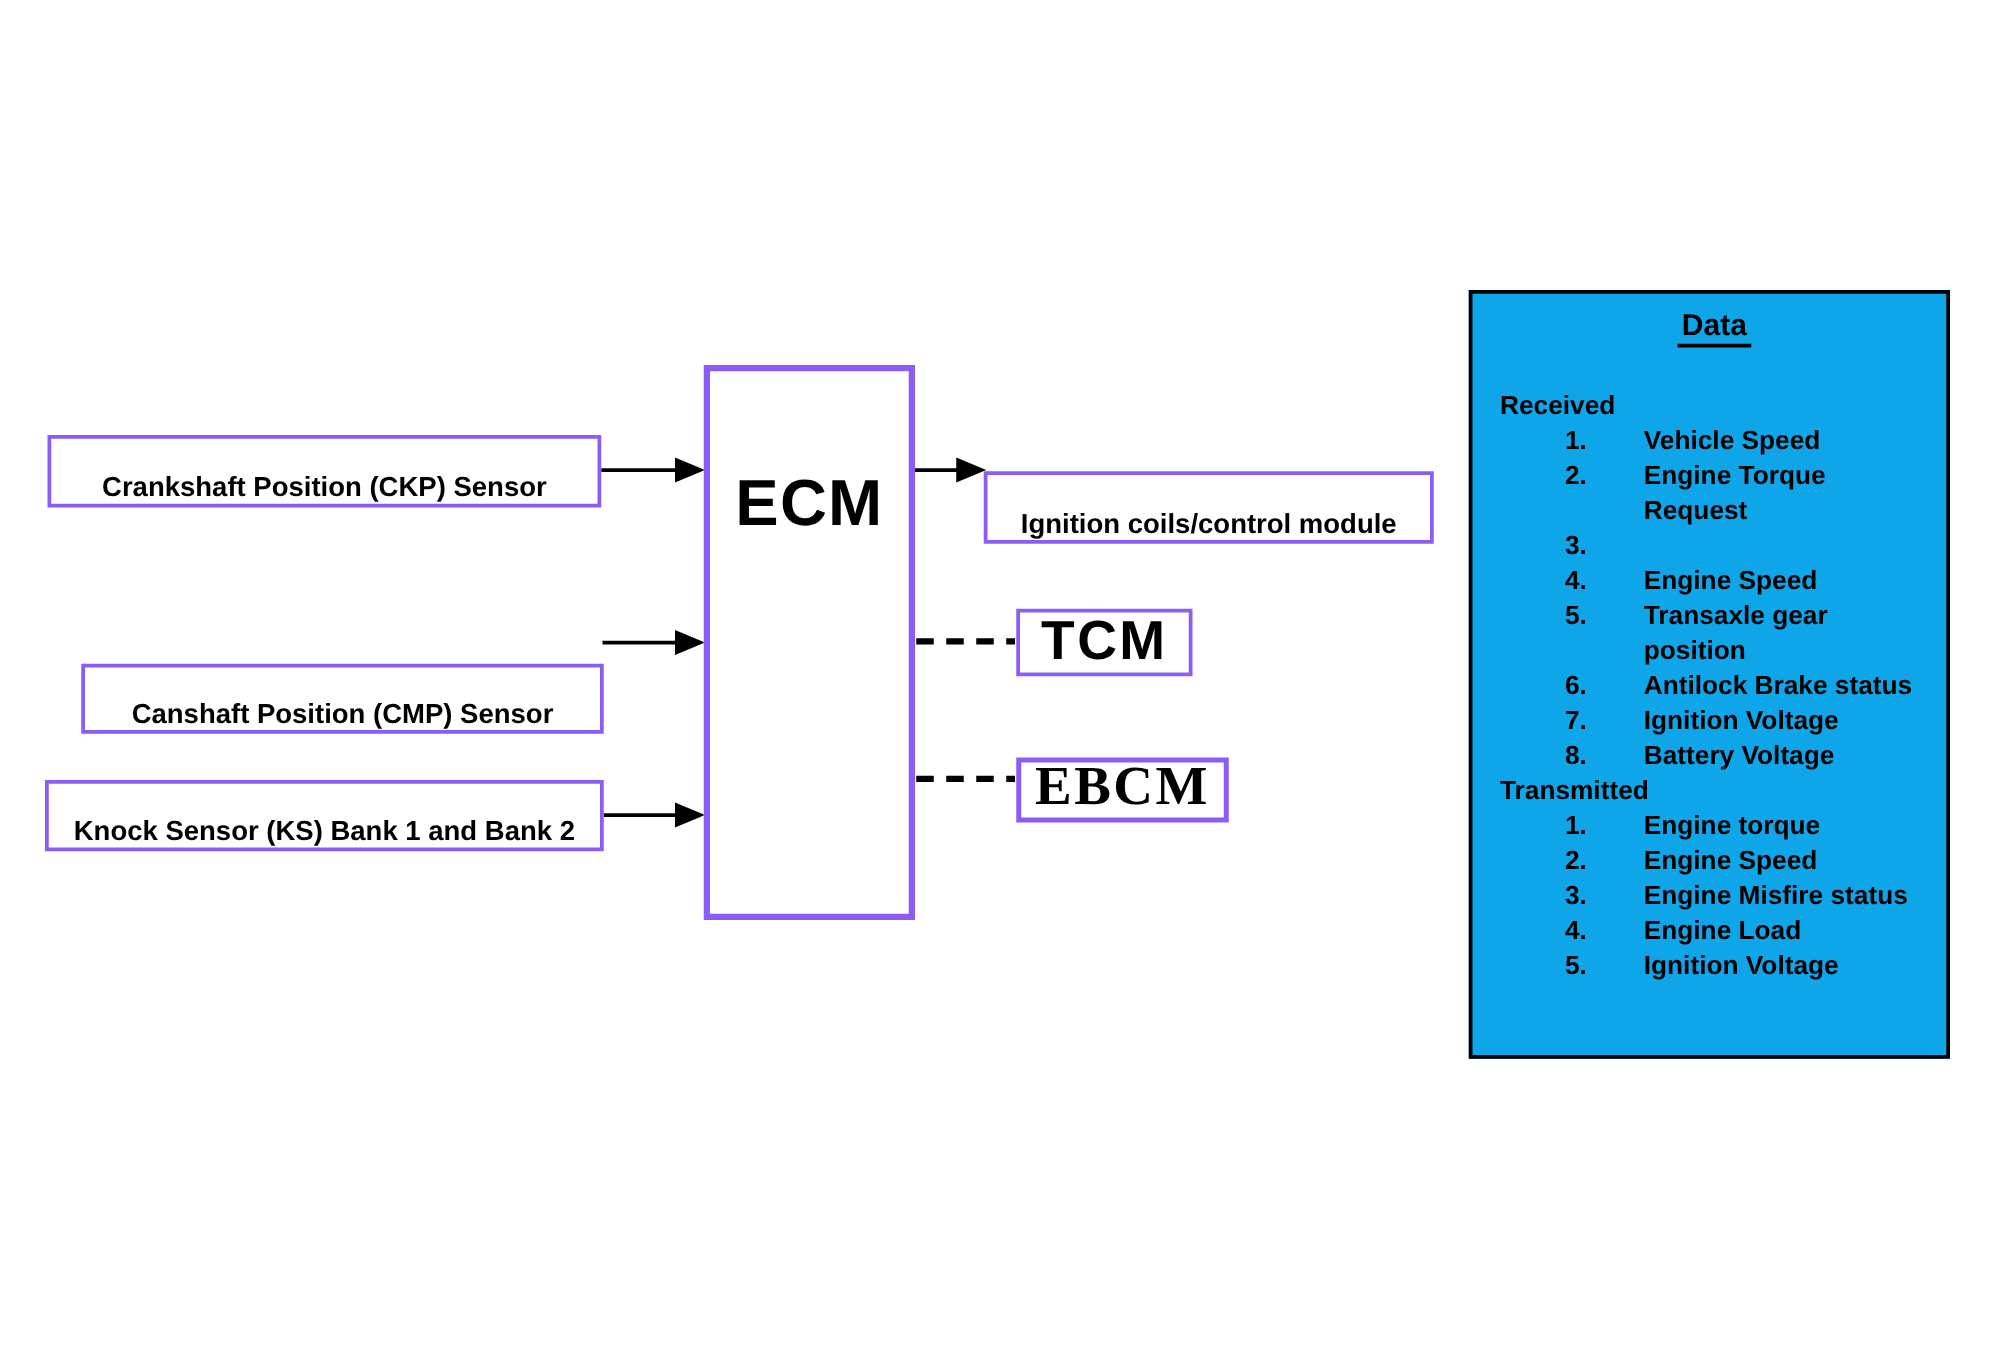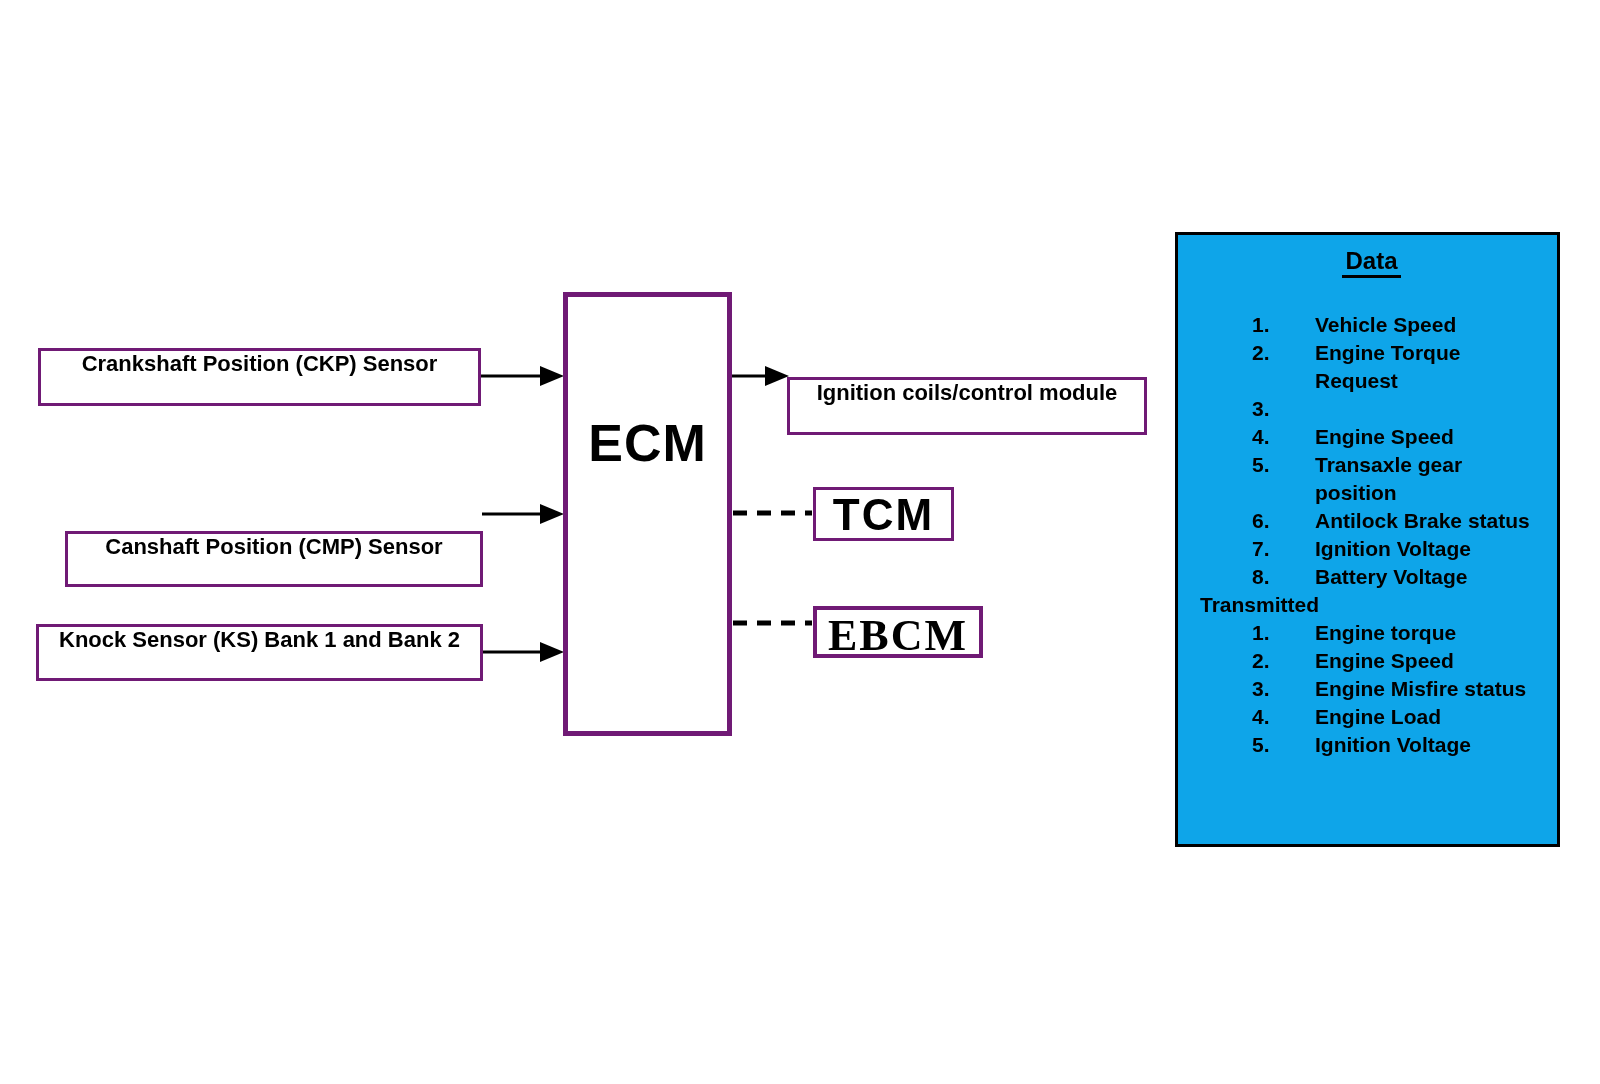--- a/index.html
+++ b/index.html
@@ -14,40 +14,39 @@
     overflow: hidden;
   }
   .connector-layer {
     position: absolute;
     left: 0; top: 0;
     width: 1600px; height: 1084px;
   }
   .box {
     position: absolute;
     box-sizing: border-box;
-    border: 3px solid #701a75;
+    border: 3px solid #8b5cf6;
     background: #ffffff;
     display: flex;
-    align-items: flex-start;
+    align-items: flex-end;
     justify-content: center;
   }
   .box-label { font-size: 22px; white-space: nowrap; }
 
   .box-ckp  { left: 38px;  top: 348px; width: 443px; height: 58px; }
   .box-cmp  { left: 65px;  top: 487px; width: 418px; height: 56px; margin-top: 44px; }
   .box-ks   { left: 36px;  top: 624px; width: 447px; height: 57px; }
 
   .box-ecm  { left: 563px; top: 292px; width: 169px; height: 444px; border-width: 5px; }
   .ecm-label {
     position: absolute;
     left: 0; right: 0; top: 76px;
     text-align: center;
     font-size: 52px;
     letter-spacing: 1px;
-    margin-top: 40px;
   }
 
   .box-ign  { left: 787px; top: 348px; width: 360px; height: 58px; margin-top: 29px; }
   .box-tcm  { left: 813px; top: 487px; width: 141px; height: 54px; }
   .box-ebcm { left: 813px; top: 606px; width: 170px; height: 52px; border-width: 4px; font-family: Liberation Serif, serif; }
   .module-label { font-size: 44px; letter-spacing: 2px; white-space: nowrap; }
 
   .box-data {
     position: absolute;
     box-sizing: border-box;
@@ -123,20 +122,21 @@
   <div class="box box-ebcm">
     <span class="module-label">EBCM</span>
   </div>
 
   <div class="box-data">
     <div class="panel-inner">
       <div class="panel-title-row">
         <span class="panel-title">Data</span>
       </div>
 
+      <div class="sec-header">Received</div>
 
       <div class="item">
         <span class="item-num">1.</span>
         <span class="item-text">
           <span class="l1">Vehicle Speed</span>
 
         </span>
       </div>
       <div class="item">
         <span class="item-num">2.</span>

